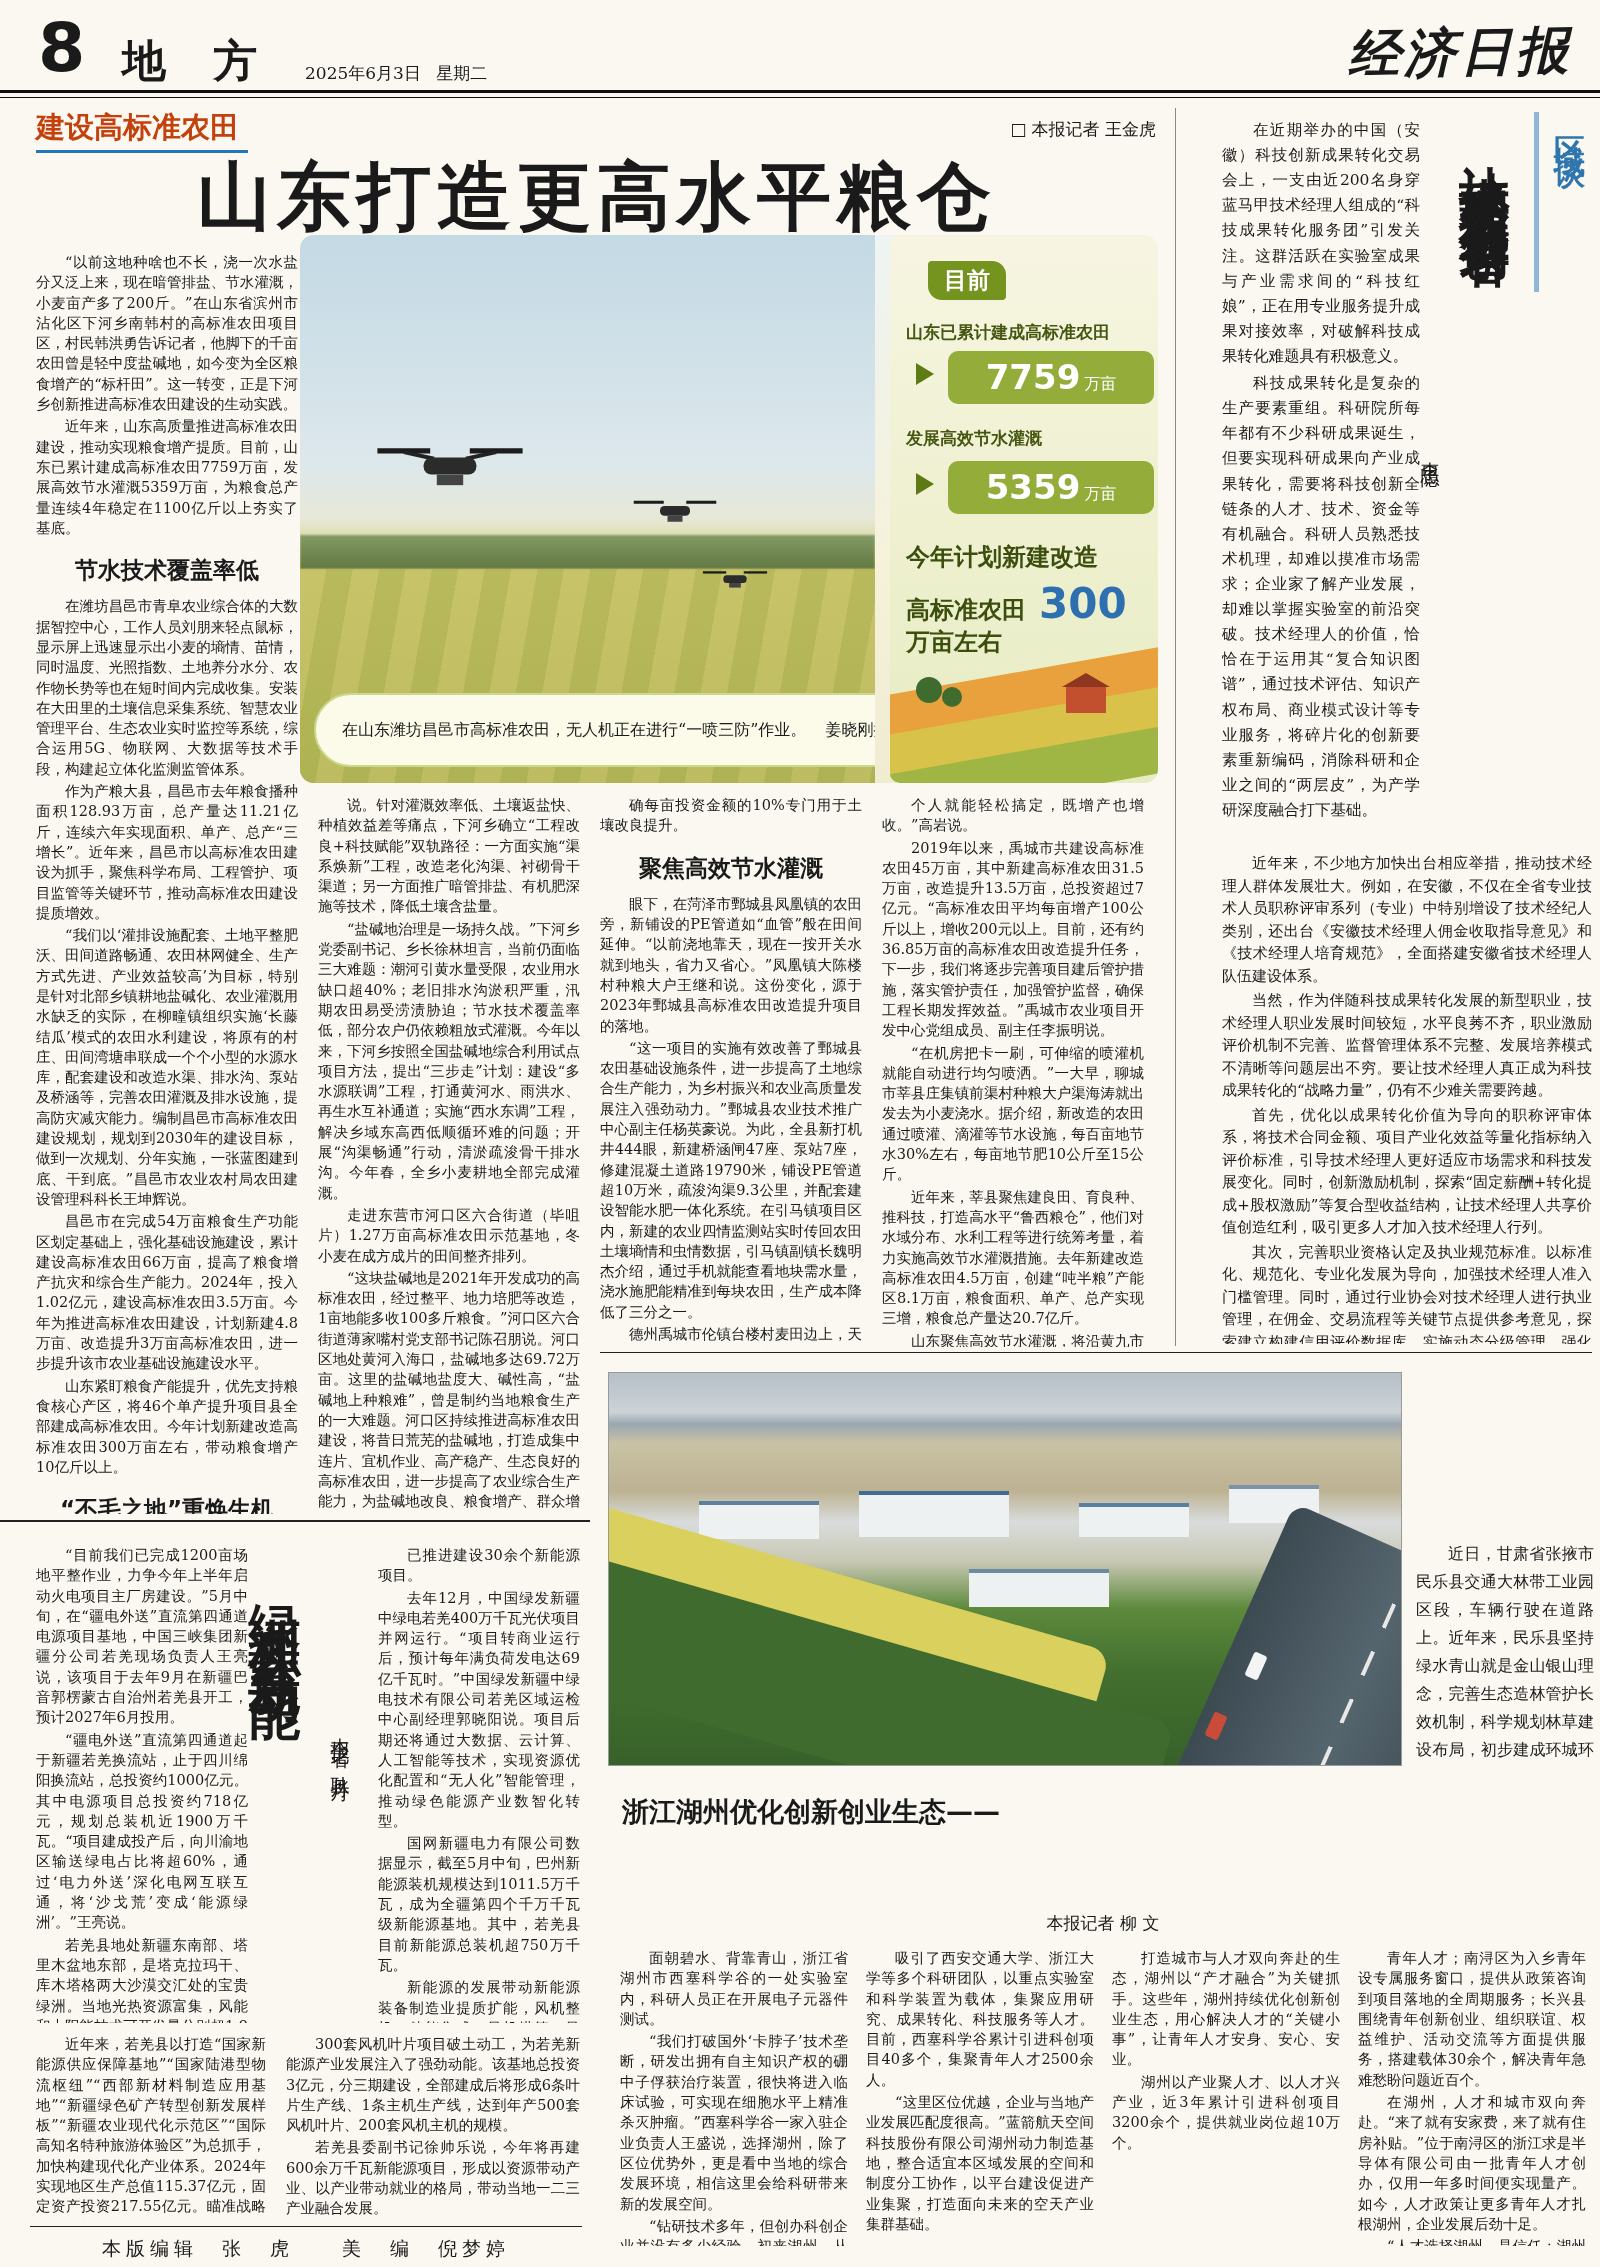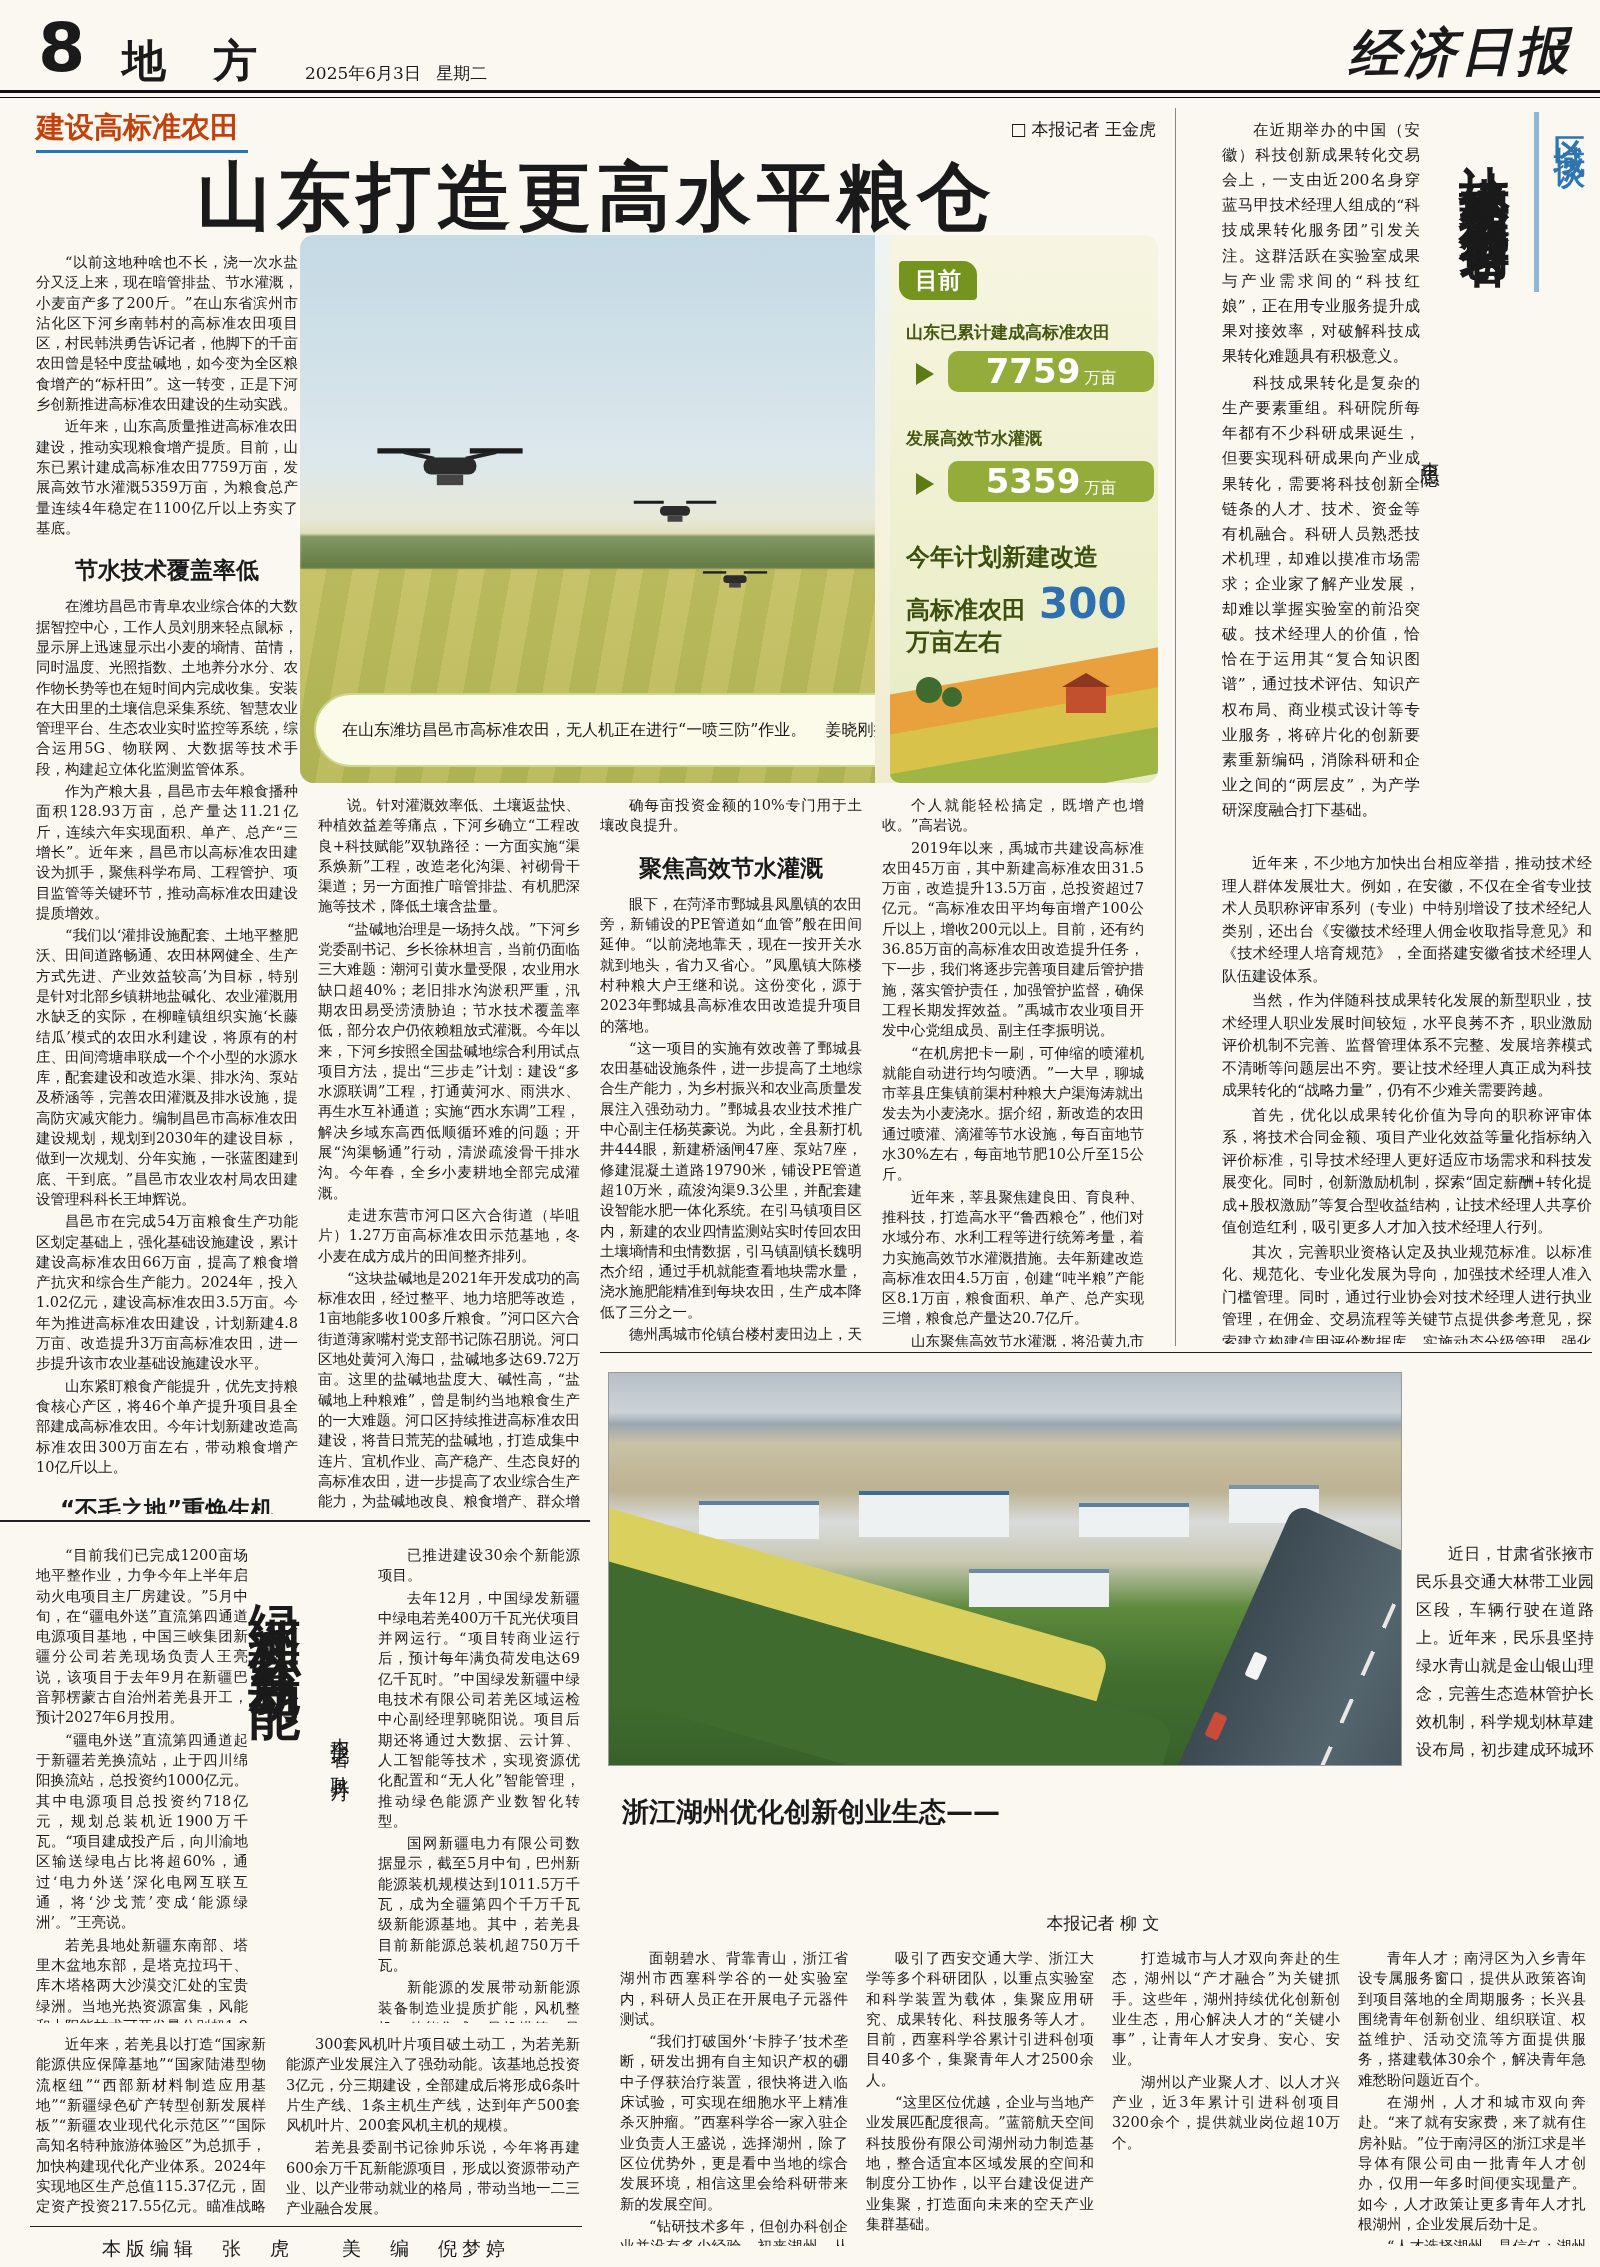--- a/index.html
+++ b/index.html
@@ -30,21 +30,21 @@
   .fieldrows{background:repeating-linear-gradient(100deg,#c6c167 0 26px,#b2b455 26px 52px);opacity:.75;}
   .caption-bubble{background:#fcfbea;border:2px solid #ccd88e;border-radius:40px;
                   display:flex;align-items:center;padding:10px 26px;box-sizing:border-box;}
   .caption-bubble span{font-size:16px;line-height:1.4;}
   
   .infographic{background:linear-gradient(180deg,#f7f5e2 0%,#eef0cf 55%,#e7ecc3 100%);border-radius:10px;overflow:hidden;}
   .info-tag{background:#74941f;color:#fff;font-family:"DejaVu Sans",sans-serif;font-weight:700;
             font-size:23px;padding:4px 16px;border-radius:4px 14px 4px 14px;display:inline-block;}
   .info-label{font-family:"DejaVu Sans",sans-serif;font-weight:700;font-size:17px;color:#44560f;}
   .info-valuebox{background:#93ac3a;border-radius:10px;color:#fff;display:flex;align-items:baseline;
-                 justify-content:center;padding:2px 10px;}
+                 justify-content:center;padding:8px 10px;}
   .info-valuebox .v{font-family:"DejaVu Sans",sans-serif;font-weight:900;font-size:34px;line-height:1.1;}
   .info-valuebox .u{font-size:16px;margin-left:4px;}
   .tri{width:0;height:0;border-top:11px solid transparent;border-bottom:11px solid transparent;border-left:18px solid #5d7a14;}
   .info-plan{font-family:"DejaVu Sans",sans-serif;font-weight:700;font-size:24px;color:#3c4e0d;}
   .big-blue{font-family:"DejaVu Sans",sans-serif;font-weight:900;font-size:42px;color:#2e6fb0;line-height:1;}
   .farm-illu{overflow:hidden;}
   .stripe{position:absolute;width:420px;height:46px;transform:rotate(-10deg);border-radius:8px;}
   .tree{position:absolute;width:26px;height:26px;border-radius:50%;background:#3f6b2f;}
   .barn{position:absolute;width:40px;height:26px;background:#c2502e;}
   .barn:before{content:"";position:absolute;left:-4px;top:-14px;border-left:24px solid transparent;
@@ -123,21 +123,21 @@
 
       <div class="abs caption-bubble" style="left:14px;top:458px;width:620px;height:74px;">
         <span>
           <span>在山东潍坊昌邑市高标准农田，无人机正在进行“一喷三防”作业。</span>
           <span style="margin-left:14px;">姜晓刚摄</span>
         </span>
       </div>
     </div>
 
     <div class="abs infographic" style="left:590px;top:0;width:268px;height:548px;">
-      <div class="abs" style="left:9px;top:26px;">
+      <div class="abs" style="left:38px;top:26px;">
         <span class="info-tag">目前</span>
       </div>
       <div class="abs info-label" style="left:16px;top:86px;width:238px;">山东已累计建成高标准农田</div>
       <div class="abs tri" style="left:26px;top:128px;"></div>
       <div class="abs info-valuebox" style="left:58px;top:116px;width:186px;">
         <span class="v">7759</span>
         <span class="u">万亩</span>
       </div>
       <div class="abs info-label" style="left:16px;top:192px;width:238px;">发展高效节水灌溉</div>
       <div class="abs tri" style="left:26px;top:238px;"></div>

